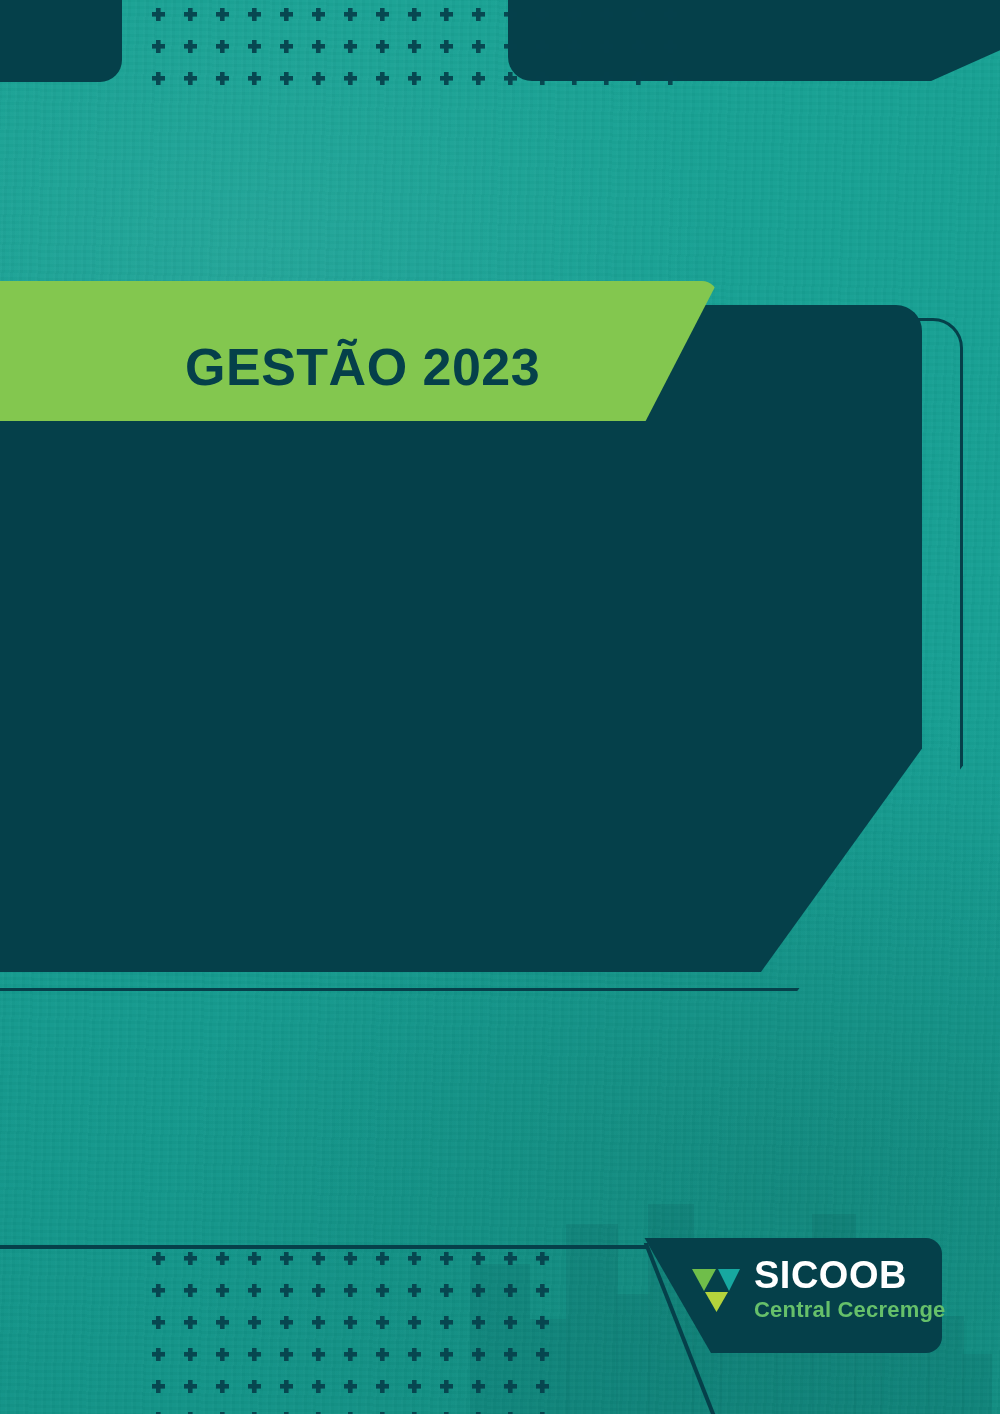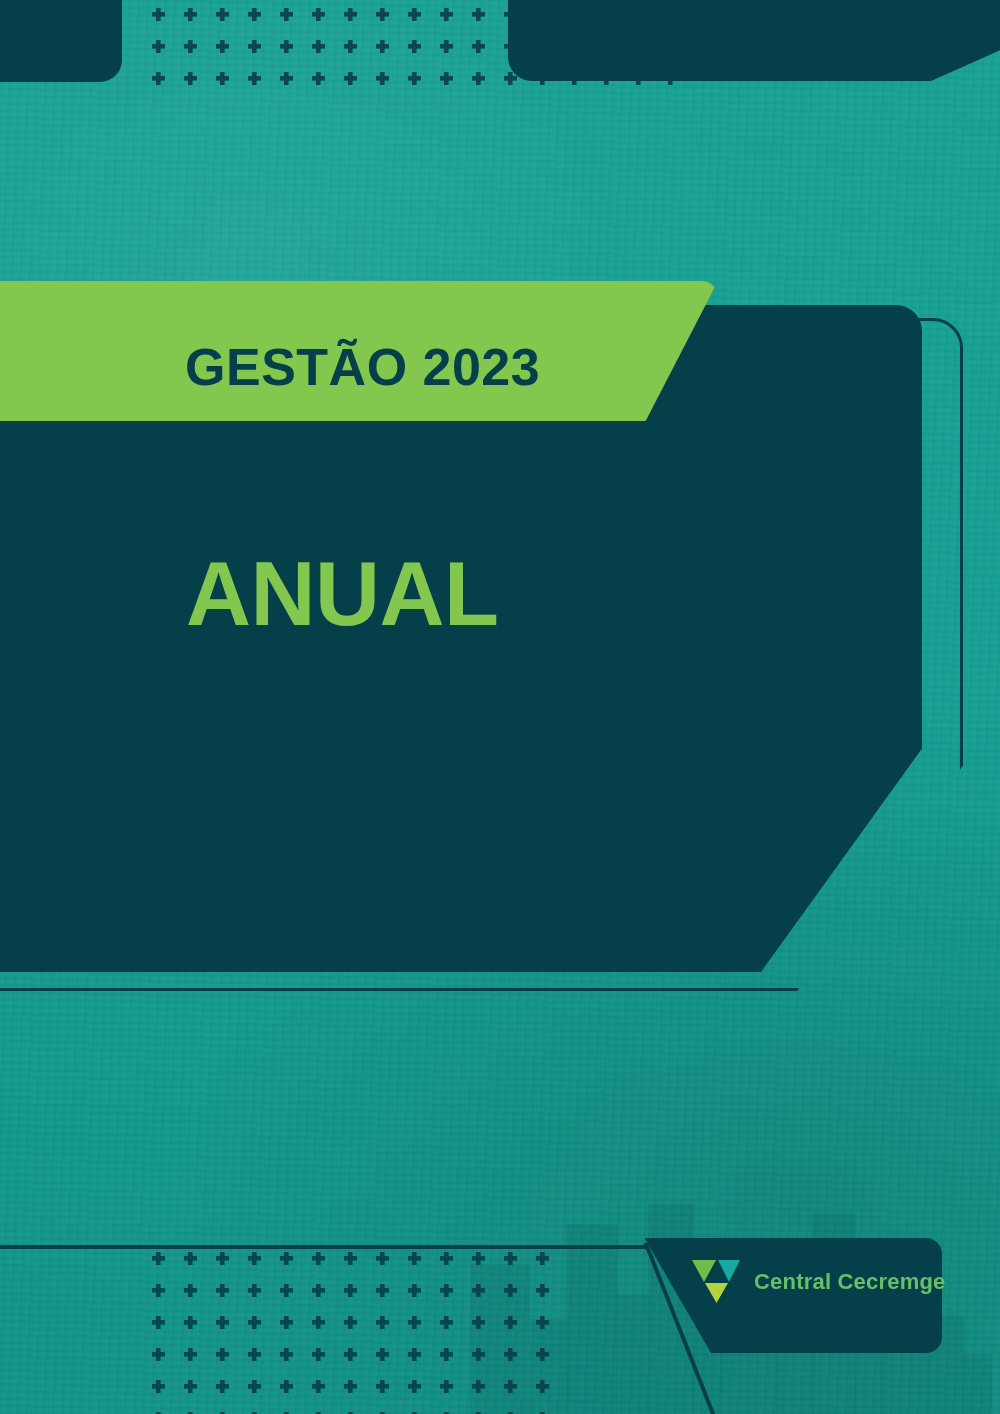--- a/index.html
+++ b/index.html
@@ -394,33 +394,33 @@
     </div>
 
   <div class="panel-outline"></div>
   <div class="panel"></div>
 
   <div class="banner">
     <span class="banner-text">GESTÃO 2023</span>
   </div>
 
   <div class="title-block">
-    <span class="title-line2">ANUAL</span>
   </div>
 
   <div class="bottom-rule"></div>
   <div class="bottom-rule-diag"></div>
 
   <div class="logo-plate"></div>
   <div class="logo-inner" style="left:690px; top:1256px; position:absolute;">
     <span class="logo-mark">
       <svg viewBox="0 0 52 48" width="52" height="48" aria-hidden="true">
         <polygon points="2,4 26,4 14,26" fill="#6fbe4a"></polygon>
         <polygon points="28,4 50,4 39,26" fill="#17a8a0"></polygon>
         <polygon points="15,27 38,27 26.5,47" fill="#b4d33c"></polygon>
       </svg>
     </span>
     <span class="logo-words">
+      <span class="logo-sicoob">SICOOB</span>
       <span class="logo-sub">Central Cecremge</span>
     </span>
   </div>
 
 </div>
 
 </body></html>

